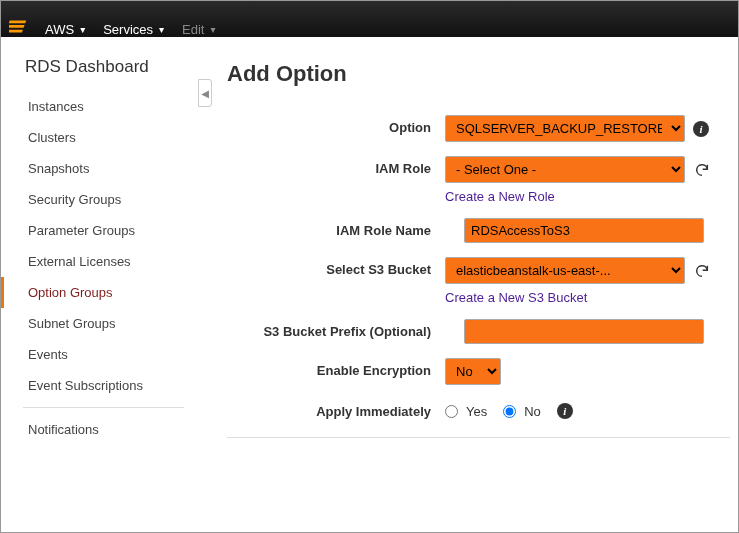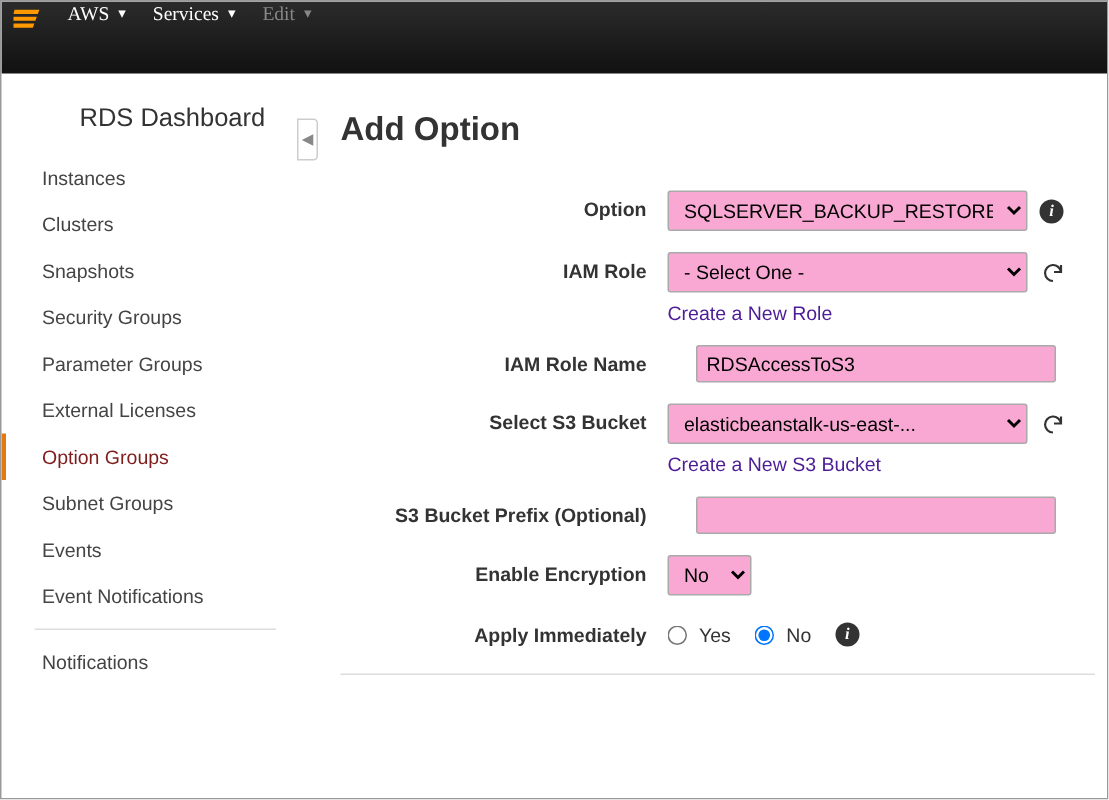--- a/index.html
+++ b/index.html
@@ -1,43 +1,43 @@
 <!DOCTYPE html>
 <html><head>
 <meta charset="utf-8">
 <style>
   * { box-sizing: border-box; margin: 0; padding: 0; }
   body { font-family: "Helvetica Neue", Arial, sans-serif; font-size: 13px; color: #333; background: #fff; }
   .frame { width: 739px; height: 533px; border: 1px solid #999; position: relative; overflow: hidden; box-shadow: 4px 4px 6px rgba(0,0,0,0.3); }
   
   
-  .topnav { height: 48px; background: linear-gradient(#2b2b2b,#111); display: flex; align-items: flex-start; padding: 0 8px; color: #fff; font-family: Liberation Serif, serif; }
+  .topnav { height: 36px; background: linear-gradient(#2b2b2b,#111); display: flex; align-items: flex-end; padding: 0 8px; color: #fff; }
   .logo { width: 22px; height: 22px; margin-right: 14px; }
   .nav-item { color: #fff; font-size: 13px; margin-right: 18px; display: flex; align-items: center; cursor: pointer; }
   .nav-item.dim { color: #888; }
   .caret { margin-left: 6px; font-size: 10px; }
   
   
   .body { display: flex; height: calc(100% - 40px); }
   .sidebar { width: 198px; padding: 20px 0 0 24px; border-right: 1px solid transparent; }
-  .sidebar h2 { font-size: 17px; font-weight: 400; color: #333; margin-bottom: 14px; margin-left: 28px; }
+  .sidebar h2 { font-size: 17px; font-weight: 400; color: #333; margin-bottom: 14px; }
   .side-item { display:block; padding: 8px 0; font-size: 13px; color: #444; cursor: pointer; border-left: 3px solid transparent; margin-left: -24px; padding-left: 24px; }
   .side-item.active { color: #7f1d1d; border-left-color: #e47911; font-weight: 500; }
   .side-divider { border-top: 1px solid #ddd; margin: 6px 14px 6px -2px; }
   
   .collapse-tab { position:absolute; left:197px; top:78px; width:14px; height:28px; border:1px solid #ccc; border-radius:0 3px 3px 0; background:#fff; display:flex; align-items:center; justify-content:center; color:#888; font-size:10px; cursor:pointer;}
   
   .main { flex:1; padding: 24px 8px 0 28px; position: relative; }
   .main h1 { font-size: 22px; font-weight: 700; color: #333; margin-bottom: 28px; }
   
   .form-row { display:flex; align-items:flex-start; margin-bottom: 14px; }
   .form-row .lbl { width: 218px; text-align:right; padding-right: 14px; font-weight:700; color:#333; padding-top:5px; font-size:13px;}
   .form-row .ctrl { flex:1; display:flex; flex-direction:column; }
   .ctrl-line { display:flex; align-items:center; gap:8px; }
-  select, input[type=text] { font-family:inherit; font-size:13px; padding:4px 6px; border:1px solid #aaa; border-radius:2px; background:#f9a8d4; }
+  select, input[type=text] { font-family:inherit; font-size:13px; padding:4px 6px; border:1px solid #aaa; border-radius:2px; background:#f97316; }
   select.wide { width: 240px; }
   input.wide { width: 240px; margin-left: 19px; }
   select.narrow { width: 56px; }
   .link { color:#4c1d95; font-size:13px; margin-top:6px; cursor:pointer; }
   .info-icon { width:16px; height:16px; border-radius:50%; background:#333; color:#fff; font-weight:700; font-size:11px; display:inline-flex; align-items:center; justify-content:center; cursor:pointer; font-style: italic; font-family: Georgia, serif;}
   .refresh-icon { width:18px; height:18px; cursor:pointer; display:inline-flex; align-items:center; justify-content:center; }
   .refresh-icon svg { width:16px; height:16px; }
   .radio-line { display:flex; align-items:center; gap:8px; padding-top:4px;}
   .radio-line label { font-size:13px; margin-right:8px; }
   hr.sep { border:none; border-top:1px solid #ddd; margin-top:18px; }
@@ -76,21 +76,21 @@
     <h2>RDS Dashboard</h2>
     <a class="side-item"><span>Instances</span></a>
     <a class="side-item"><span>Clusters</span></a>
     <a class="side-item"><span>Snapshots</span></a>
     <a class="side-item"><span>Security Groups</span></a>
     <a class="side-item"><span>Parameter Groups</span></a>
     <a class="side-item"><span>External Licenses</span></a>
     <a class="side-item active"><span>Option Groups</span></a>
     <a class="side-item"><span>Subnet Groups</span></a>
     <a class="side-item"><span>Events</span></a>
-    <a class="side-item"><span>Event Notifications</span></a>
+    <a class="side-item"><span>Event Subscriptions</span></a>
     <div class="side-divider"></div>
     <a class="side-item"><span>Notifications</span></a>
   </div>
 
   <div class="collapse-tab">
     <span>◀</span>
   </div>
 
   <div class="main">
     <h1>Add Option</h1>

